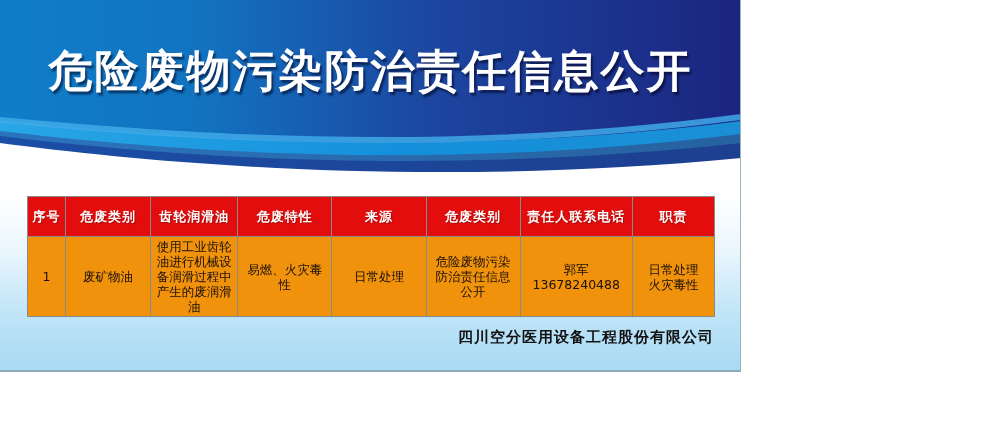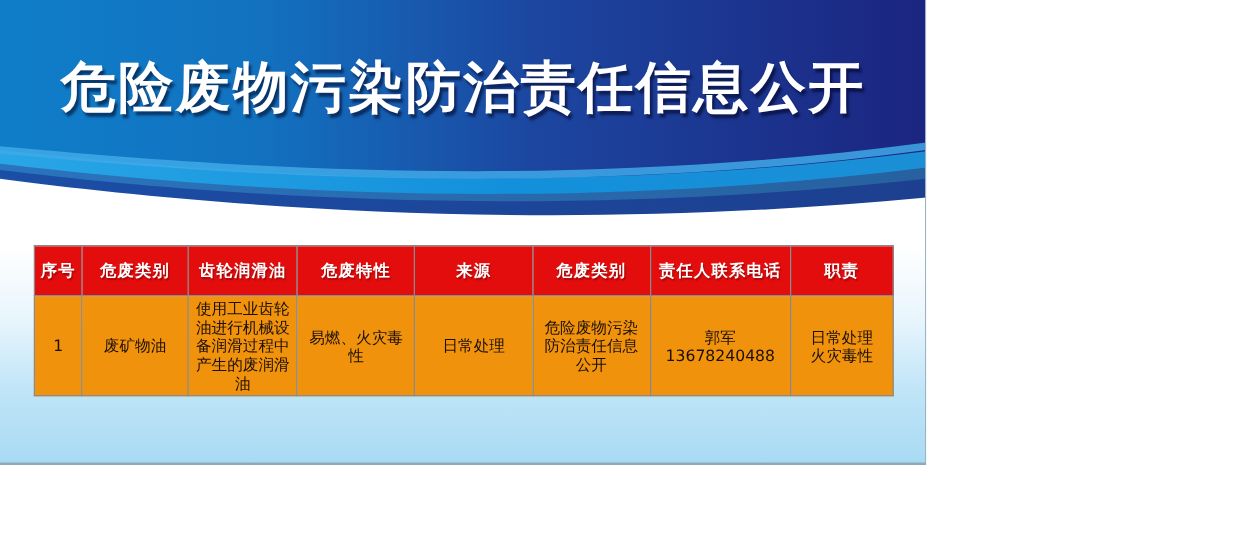--- a/index.html
+++ b/index.html
@@ -224,15 +224,16 @@
           <div>13678240488</div>
         </td>
         <td class="cell-narrow">
           <div>日常处理</div>
           <div>火灾毒性</div>
         </td>
       </tr>
     </tbody>
   </table>
 
+  <div id="company-name">四川空分医用设备工程股份有限公司</div>
 
   <div id="poster-edge"></div>
 </div>
 
 </body></html>

